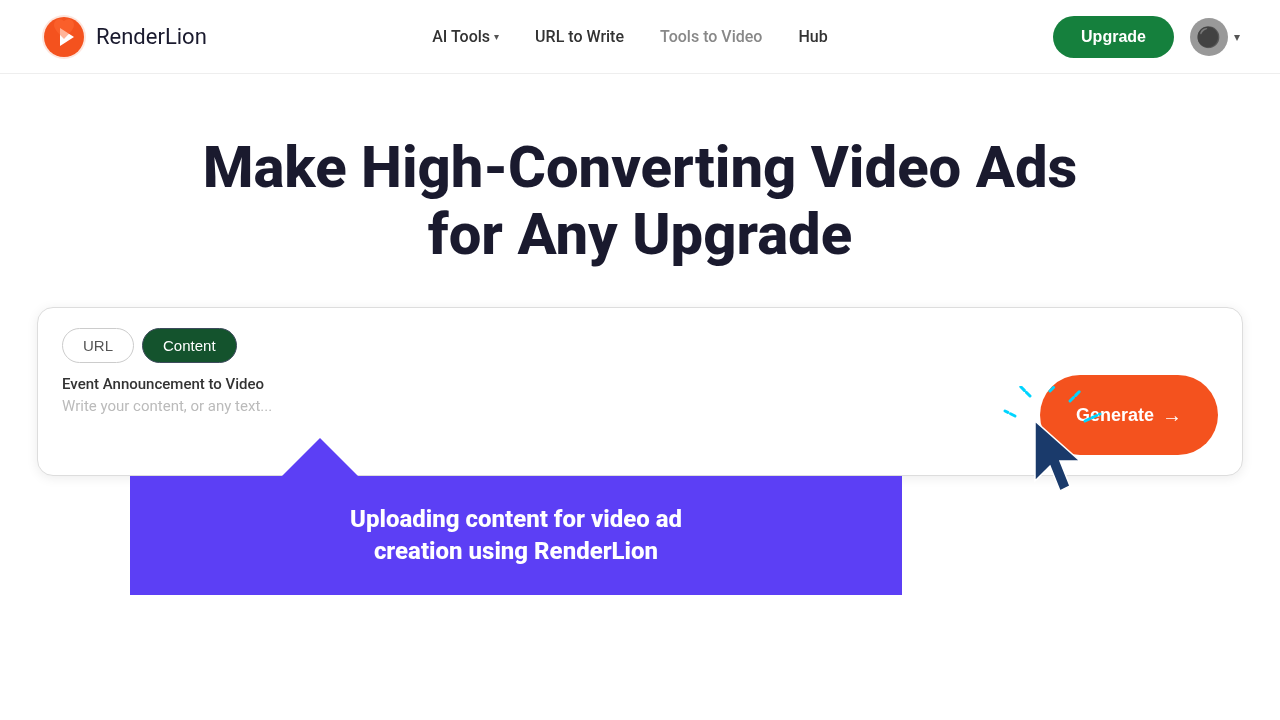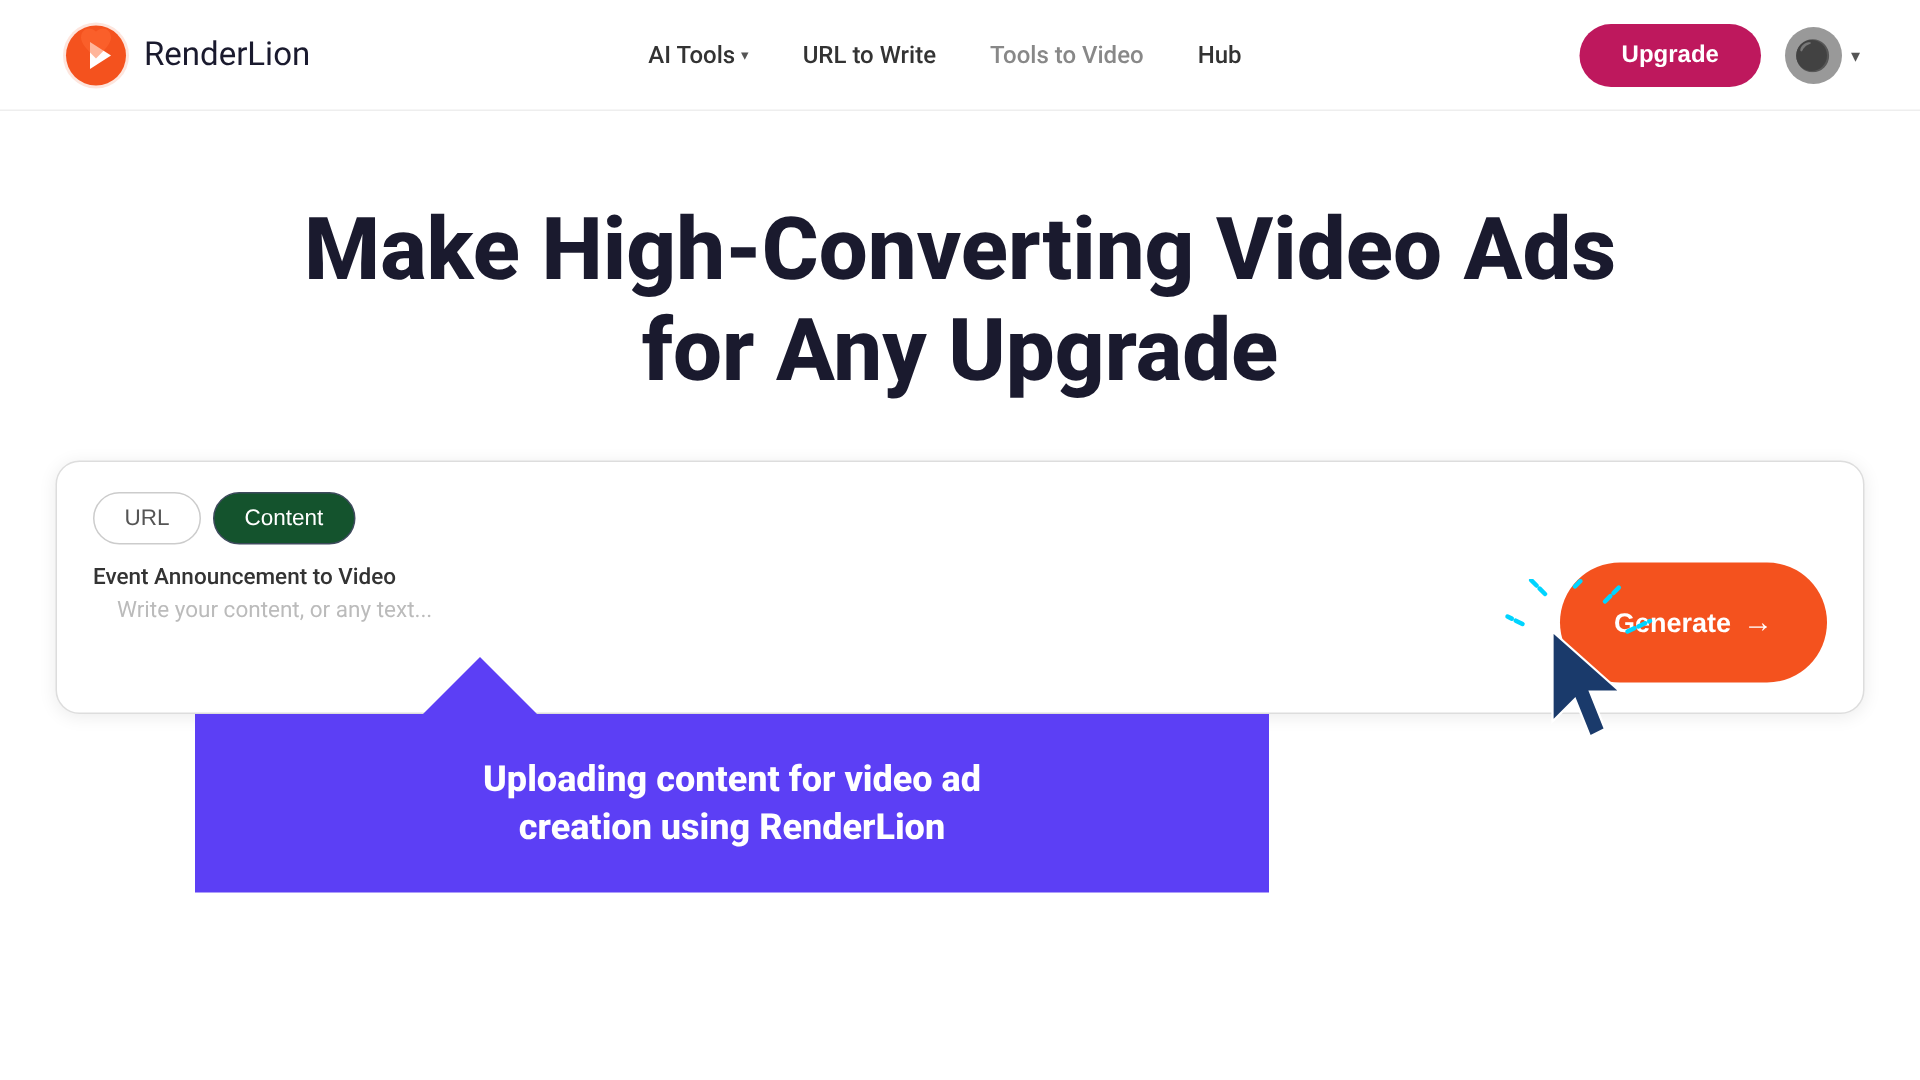--- a/index.html
+++ b/index.html
@@ -68,21 +68,21 @@
       color: #555;
     }
 
     .navbar-right {
       display: flex;
       align-items: center;
       gap: 16px;
     }
 
     .upgrade-btn {
-      background: #be185d;
+      background: #15803d;
       color: #fff;
       border: none;
       border-radius: 30px;
       padding: 12px 28px;
       font-size: 16px;
       font-weight: 600;
       cursor: pointer;
     }
 
     .user-avatar {
@@ -173,21 +173,20 @@
     .input-label {
       font-size: 15px;
       font-weight: 500;
       color: #333;
       margin-bottom: 4px;
     }
 
     .input-placeholder {
       font-size: 15px;
       color: #bbb;
-      margin-left: 16px;
     }
 
     .generate-btn {
       background: #f4521e;
       color: #fff;
       border: none;
       border-radius: 50px;
       padding: 0 36px;
       height: 80px;
       font-size: 18px;
@@ -201,21 +200,21 @@
     }
 
     .generate-btn .arrow {
       font-size: 20px;
     }
 
     .annotation-banner {
       background: #5c3ff5;
       border-radius: 0;
       padding: 28px 40px;
-      width: 716px;
+      width: 772px;
       margin-top: 0;
       position: relative;
     }
 
     .annotation-arrow {
       position: absolute;
       top: -38px;
       left: 148px;
       width: 0;
       height: 0;

